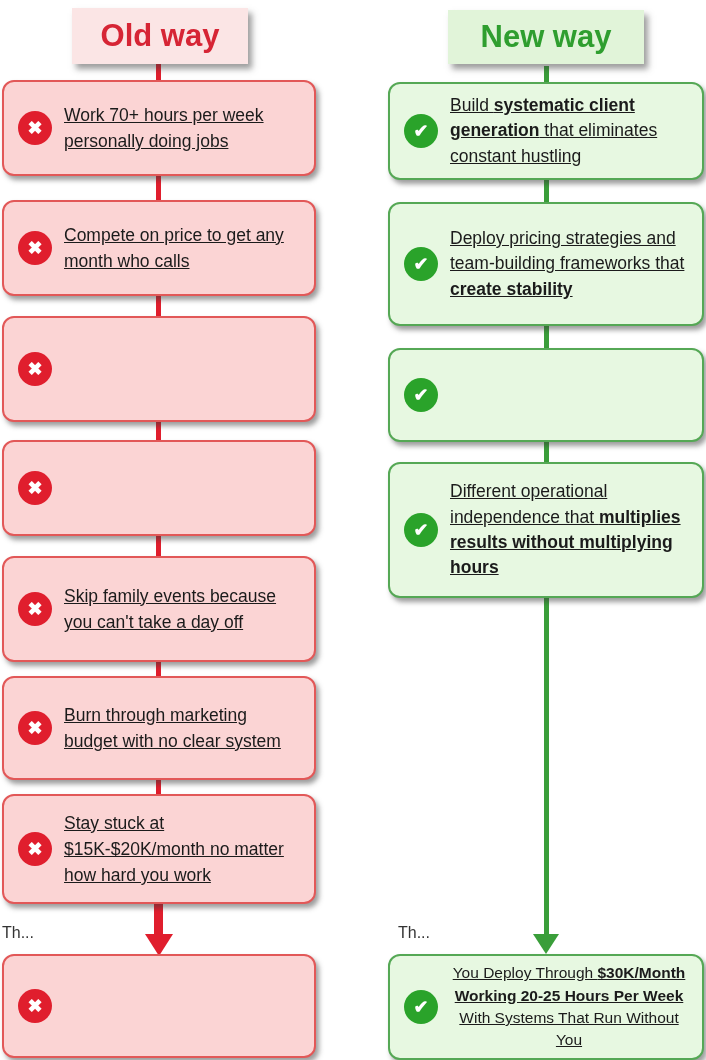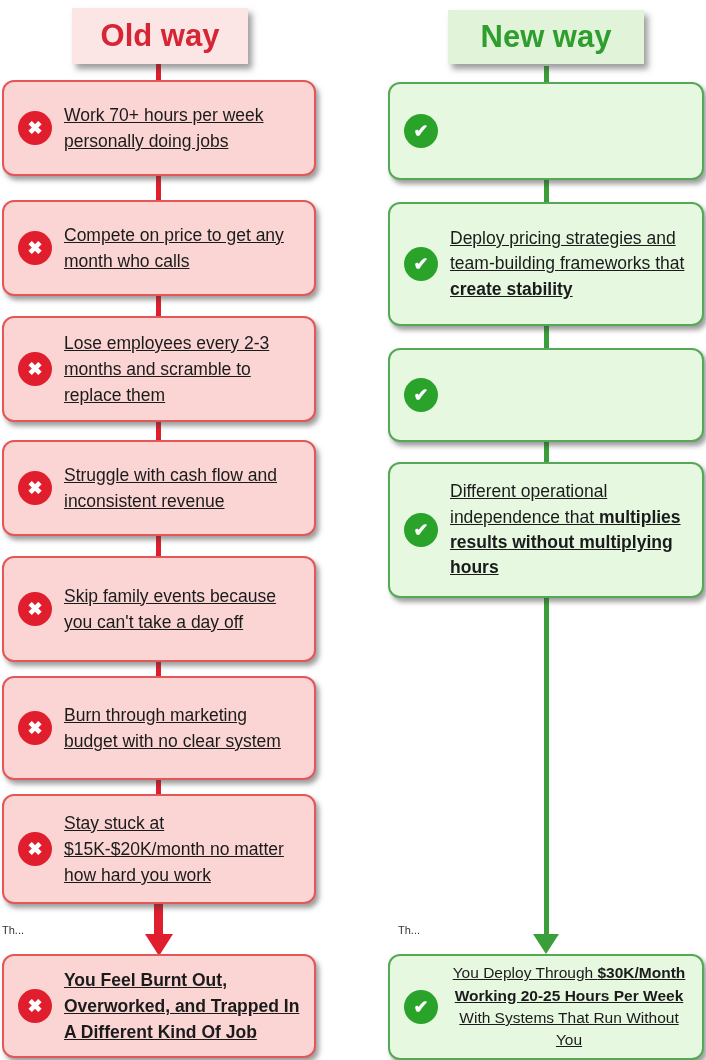--- a/index.html
+++ b/index.html
@@ -57,21 +57,21 @@
   .box-text { flex:1 1 auto;text-decoration:underline; }
   .box-text b { font-weight:700; }
   .icon {
     flex:0 0 34px; width:34px; height:34px;
     border-radius:50%;
     display:flex; align-items:center; justify-content:center;
     color:#ffffff; font-weight:700; font-size:18px;
   }
   .cross { background:var(--red); }
   .check { background:var(--green-icon); }
-  .note { position:absolute; font-size:11px; color:#333333; }
+  .note { position:absolute; font-size:16px; color:#333333; }
 </style>
 </head>
 <body>
 
 <div class="canvas">
   <div class="vline red-line"></div>
   <div class="vline green-line"></div>
   <div class="red-shaft"></div>
   <div class="arrow-down red-arrow"></div>
   <div class="arrow-down green-arrow"></div>
@@ -86,44 +86,42 @@
       <div class="box old-box" style="left: 2px; width: 314px; top: 80px; height: 96px;">
         <span class="icon cross">✖</span>
         <span class="box-text"><span>Work 70+ hours per week personally doing jobs</span></span>
       </div>
       <div class="box old-box" style="left: 2px; width: 314px; top: 200px; height: 96px;">
         <span class="icon cross">✖</span>
         <span class="box-text"><span>Compete on price to get any month who calls</span></span>
       </div>
       <div class="box old-box" style="left: 2px; width: 314px; top: 316px; height: 106px;">
         <span class="icon cross">✖</span>
-        <span class="box-text"><span>Lose employees every 2-3 months and scramble to replace them</span></span>
       </div>
       <div class="box old-box" style="left: 2px; width: 314px; top: 440px; height: 96px;">
         <span class="icon cross">✖</span>
-        <span class="box-text"><span>Struggle with cash flow and inconsistent revenue</span></span>
       </div>
       <div class="box old-box" style="left: 2px; width: 314px; top: 556px; height: 106px;">
         <span class="icon cross">✖</span>
         <span class="box-text"><span>Skip family events because you can't take a day off</span></span>
       </div>
       <div class="box old-box" style="left: 2px; width: 314px; top: 676px; height: 104px;">
         <span class="icon cross">✖</span>
         <span class="box-text"><span>Burn through marketing budget with no clear system</span></span>
       </div>
       <div class="box old-box" style="left: 2px; width: 314px; top: 794px; height: 110px;">
         <span class="icon cross">✖</span>
         <span class="box-text"><span>Stay stuck at $15K-$20K/month no matter how hard you work</span></span>
       </div>
       <div class="box old-box" style="left: 2px; width: 314px; top: 954px; height: 104px;">
         <span class="icon cross">✖</span>
-        <span class="box-text"><b>You Feel Burnt Out, Overworked, and Trapped In A Different Kind Of Job</b></span>
       </div>
       <div class="box new-box" style="left: 388px; width: 316px; top: 82px; height: 98px;">
         <span class="icon check">✔</span>
+        <span class="box-text"><span>Build </span><b>systematic client generation</b><span> that eliminates constant hustling</span></span>
       </div>
       <div class="box new-box" style="left: 388px; width: 316px; top: 202px; height: 124px;">
         <span class="icon check">✔</span>
         <span class="box-text"><span>Deploy pricing strategies and team-building frameworks that </span><b>create stability</b></span>
       </div>
       <div class="box new-box" style="left: 388px; width: 316px; top: 348px; height: 94px;">
         <span class="icon check">✔</span>
       </div>
       <div class="box new-box" style="left: 388px; width: 316px; top: 462px; height: 136px;">
         <span class="icon check">✔</span>

